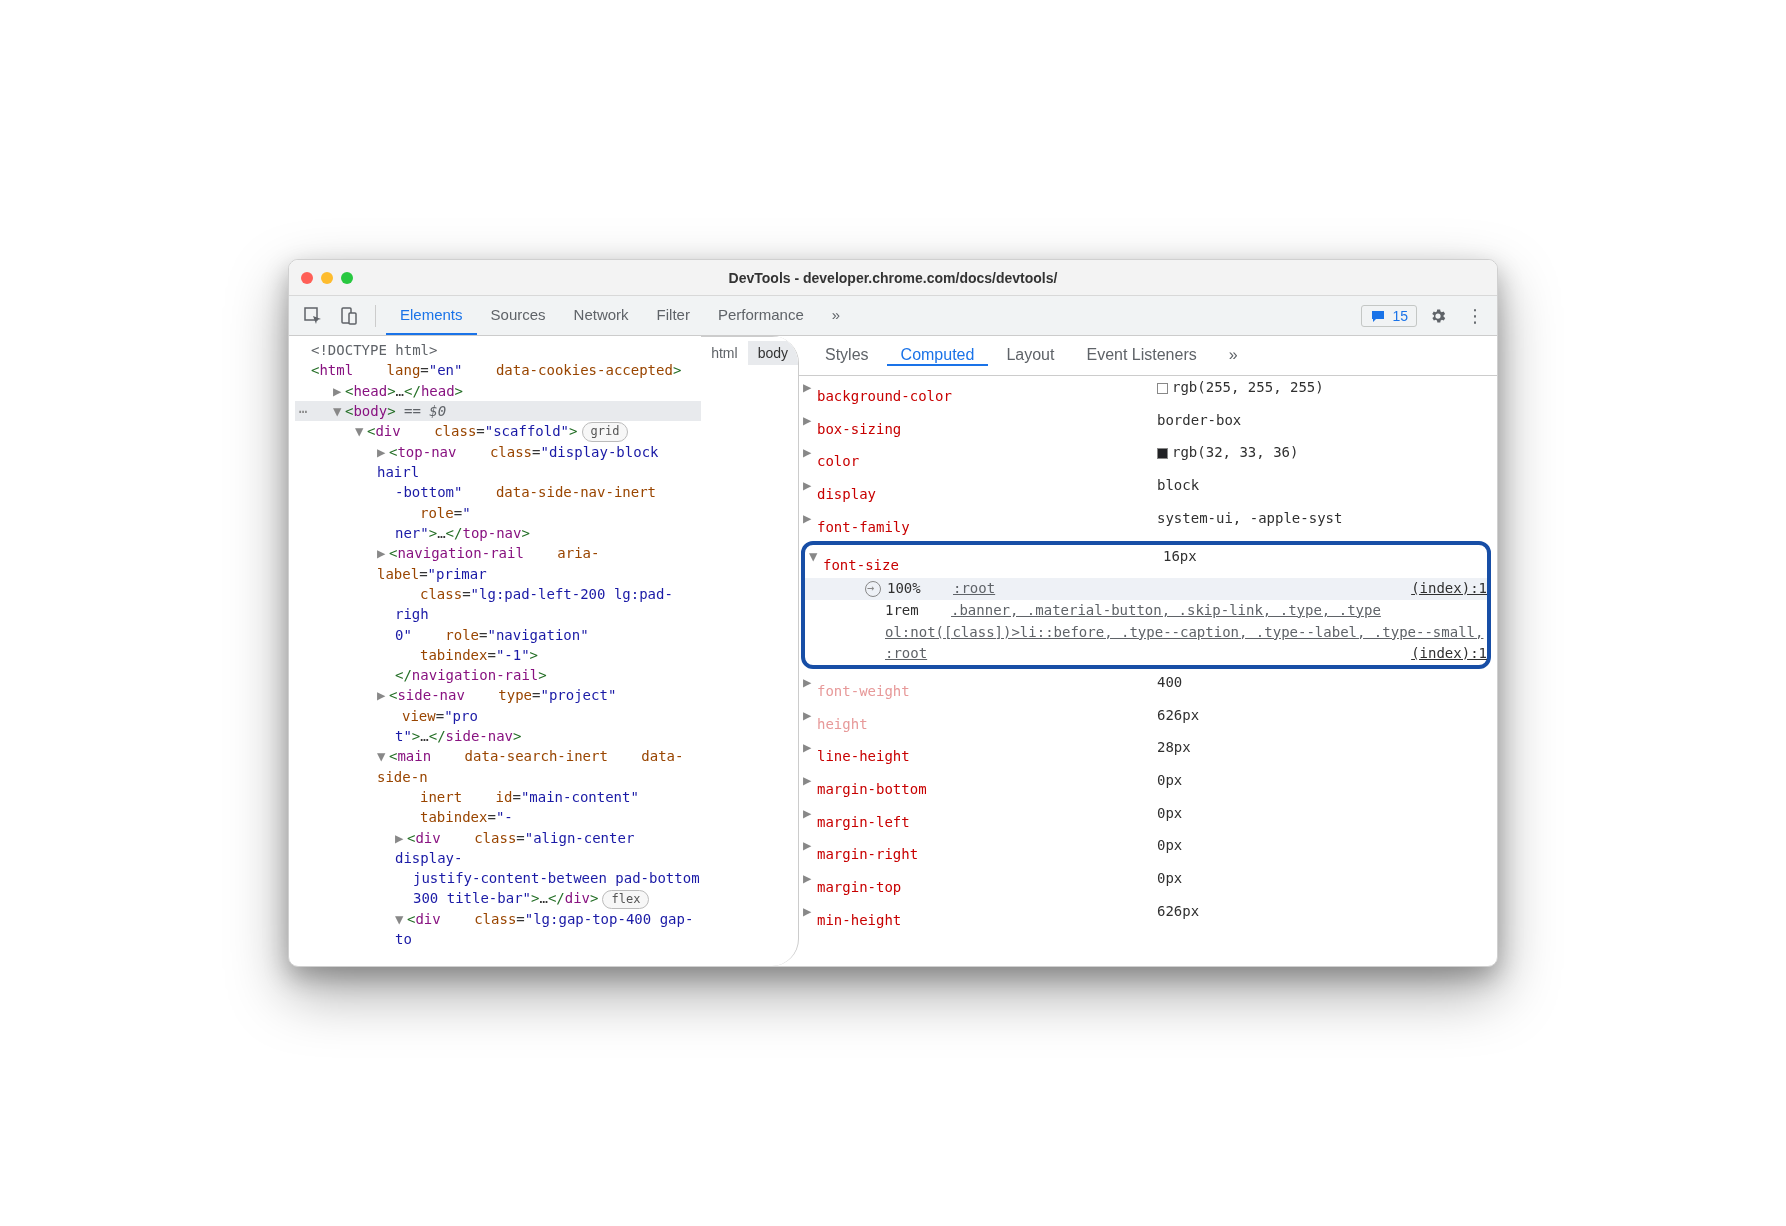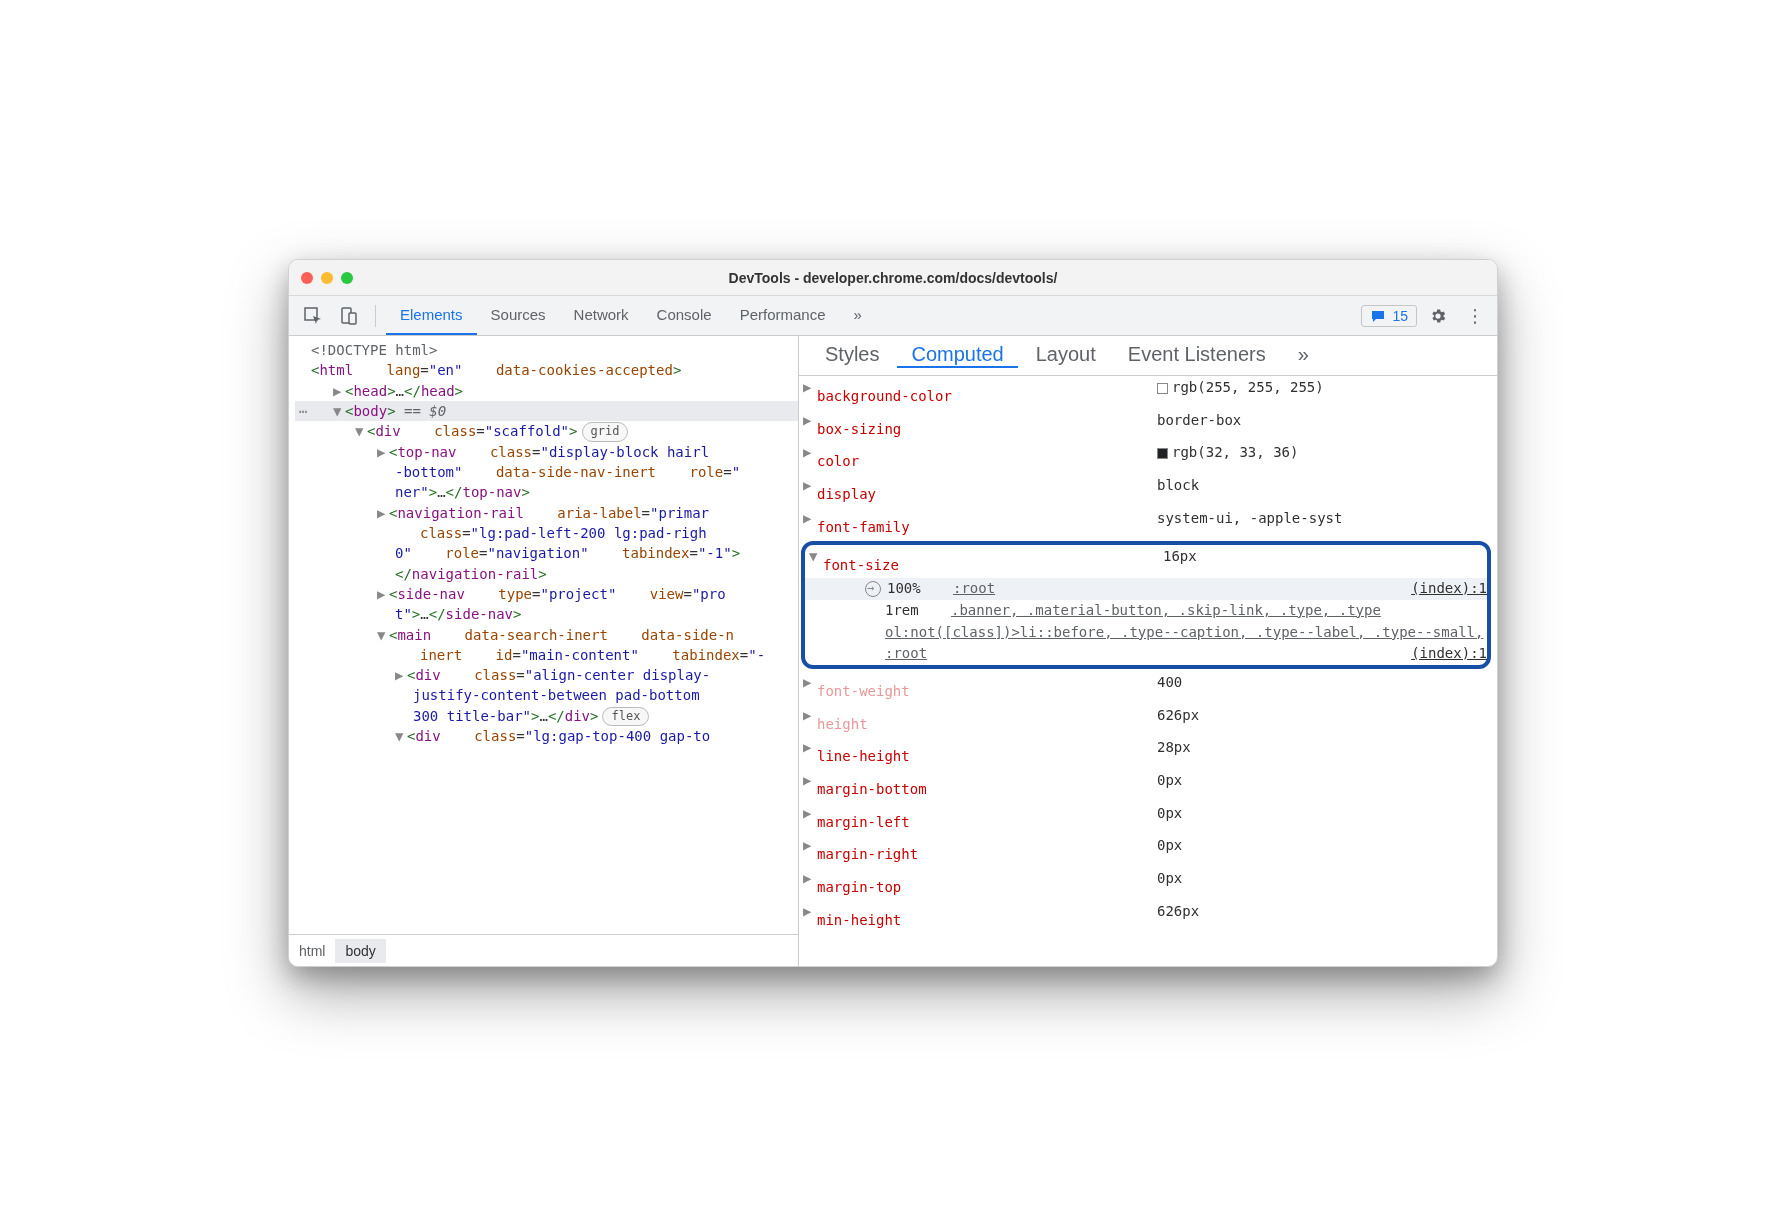--- a/index.html
+++ b/index.html
@@ -63,21 +63,21 @@
     border-bottom: 2px solid transparent;
   }
   .tab.active { color:#1a73e8; border-bottom-color:#1a73e8; font-weight:500; }
   .tb-spacer { flex:1; }
   .issue-badge {
     display:flex; align-items:center; gap:6px; border:1px solid #c4c7c5;
     border-radius:3px; padding:2px 8px; font-size:14px; color:#1a73e8; margin-right:8px;
   }
   .gear, .kebab { width:28px; text-align:center; color:#5f6368; font-size:18px; }
   .content { flex:1; display:flex; overflow:hidden; }
-  .left-pane { width: 510px; border-right:1px solid #ccc; display:flex; flex-direction:column; overflow:hidden; }
+  .left-pane { width: 510px; border-right:1px solid #ccc; display:flex; flex-direction:row; overflow:hidden;border-radius:27px; }
   .dom {
     flex:1; overflow:auto; font-family: Menlo, Consolas, monospace; font-size:14px;
     line-height: 1.45; padding: 4px 0 4px 6px; color:#333;
   }
   .dom-line { white-space: pre-wrap; padding-left: 0; }
   .indent1 { padding-left: 16px; }
   .indent2 { padding-left: 38px; }
   .indent3 { padding-left: 60px; }
   .indent4 { padding-left: 82px; }
   .indent5 { padding-left: 100px; }
@@ -102,21 +102,21 @@
     border-top:1px solid #ccc; height:32px; display:flex; align-items:center;
     font-size:14px; color:#5f6368; background:#fff;
   }
   .crumb { padding:4px 10px; }
   .crumb.active { background:#e8eaed; color:#333; }
   .right-pane { flex:1; display:flex; flex-direction:column; overflow:hidden; }
   .subtabs {
     height:40px; border-bottom:1px solid #ccc; display:flex; align-items:center;
     padding:0 12px; gap:4px; background:#fff;
   }
-  .subtabs .tab { font-size:20px; }
+  .subtabs .tab { font-size:16px; }
   .filter-row {
     height:36px; border-bottom:1px solid #e0e0e0; display:flex; align-items:center;
     padding:0 10px; color:#5f6368; font-size:15px; gap:14px;
   }
   .filter-row .filter-label { flex:1; color:#999; }
   .checkbox { width:15px; height:15px; border:1.5px solid #5f6368; border-radius:3px; display:inline-block; vertical-align:middle; margin-right:4px; }
   .props {
     flex:1; overflow:auto; font-family:Menlo, Consolas, monospace; font-size:14px;
     line-height:1.55; position:relative;
   }
@@ -166,21 +166,21 @@
       <svg width="20" height="20" viewBox="0 0 20 20">
           <rect x="3" y="2" width="9" height="15" rx="1" fill="none" stroke="#5f6368" stroke-width="1.5"></rect>
           <rect x="10" y="7" width="7" height="11" rx="1" fill="#f1f3f4" stroke="#5f6368" stroke-width="1.5"></rect>
         </svg>
     </div>
     <div class="tb-divider"></div>
     <div class="tabs">
       <div class="tab active">Elements</div>
       <div class="tab">Sources</div>
       <div class="tab">Network</div>
-      <div class="tab">Console</div>
+      <div class="tab">Filter</div>
       <div class="tab">Performance</div>
       <div class="tab">»</div>
     </div>
     <div class="tb-spacer"></div>
     <div class="issue-badge">
       <svg width="16" height="14" viewBox="0 0 16 14">
           <path d="M2 2h12v8H6l-3 3V10H2z" fill="#1a73e8"></path>
         </svg>
       <span>15</span>
     </div>

